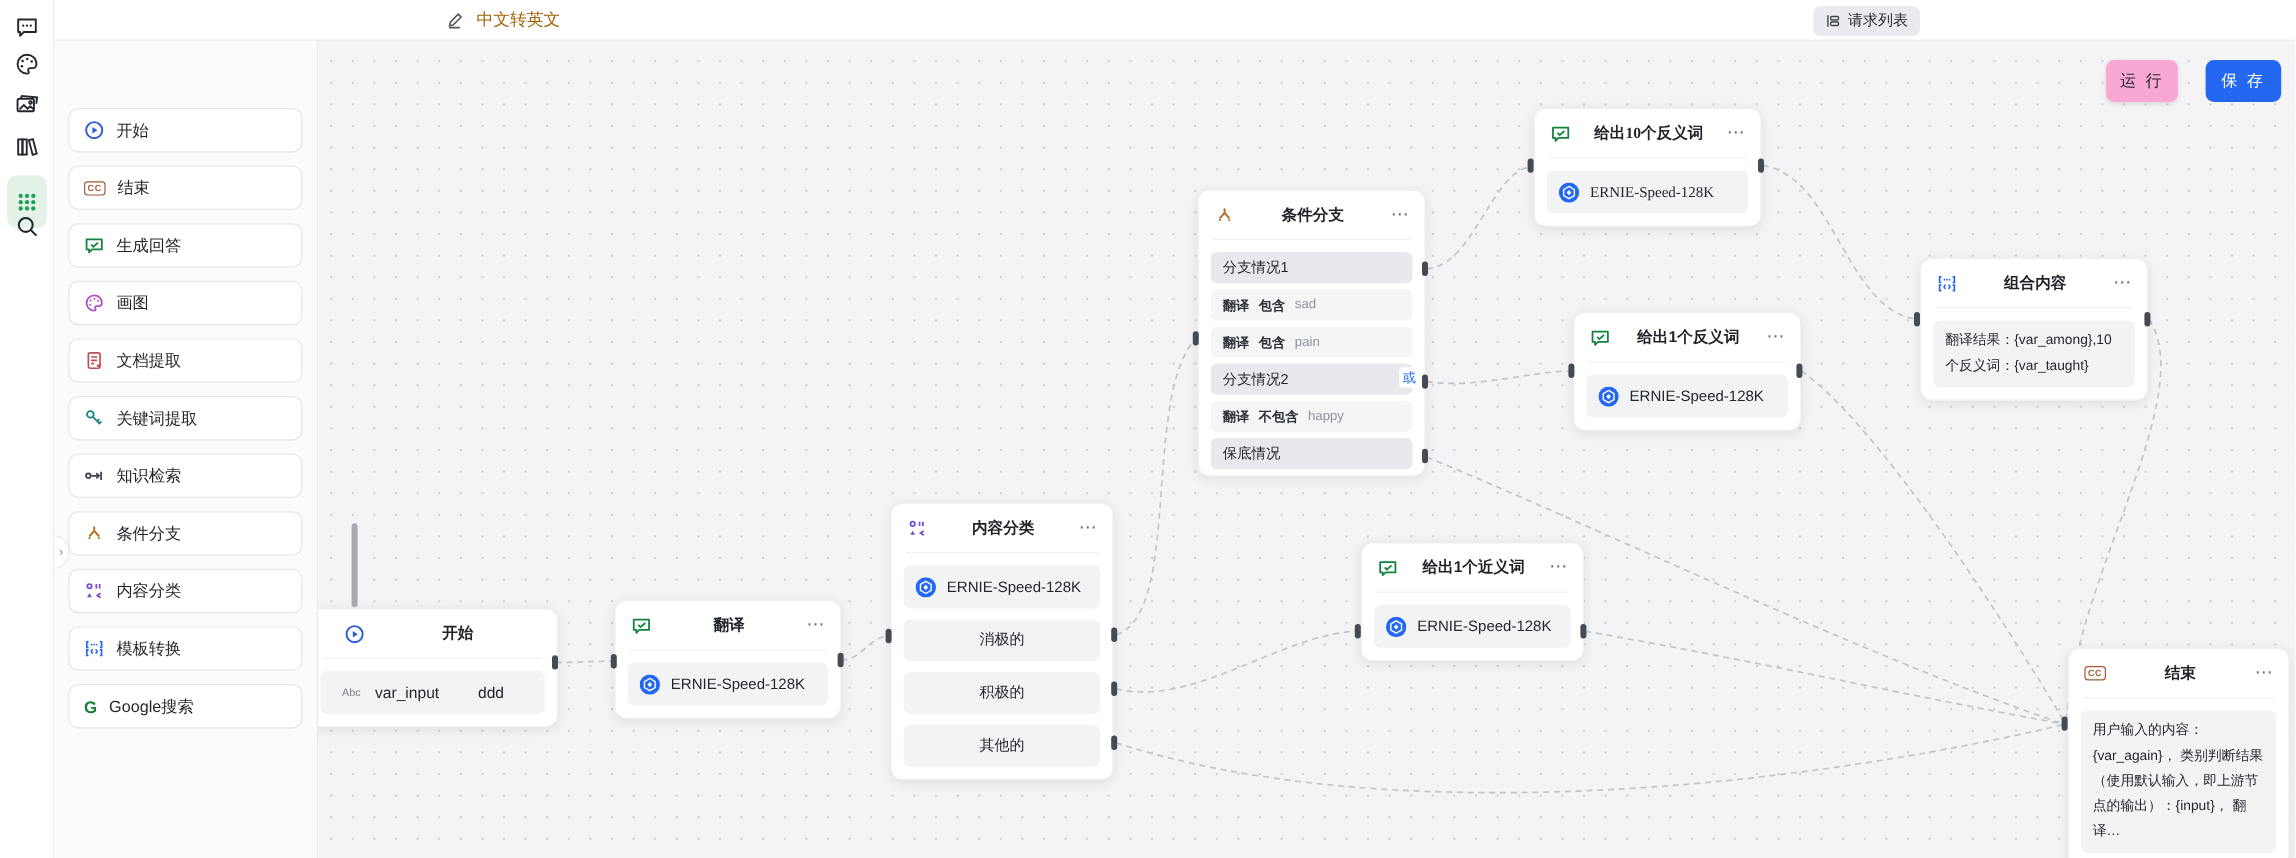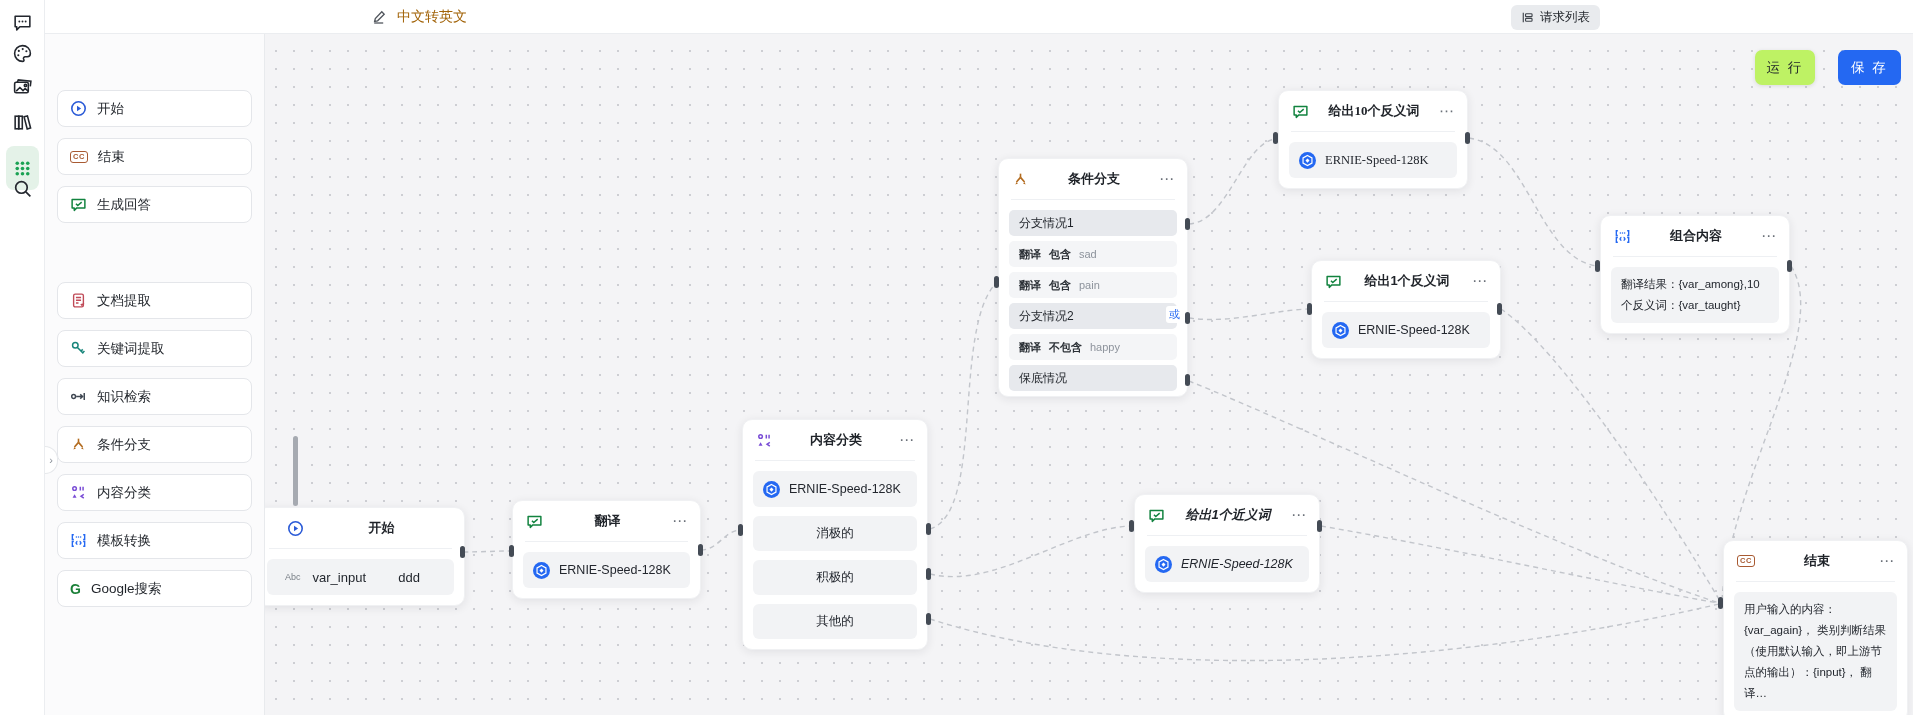--- a/index.html
+++ b/index.html
@@ -39,21 +39,21 @@
     border:1px solid #e6e8eb; border-left:none; border-radius:0 14px 14px 0; z-index:55; display:flex;
     align-items:center; justify-content:center; font-size:11px; color:#8a9099; cursor:pointer; }
 
   
   .canvas { position:absolute; left:45px; top:34px; right:0; bottom:0; background:#f4f4f6;
     background-image:radial-gradient(#cdced3 1.1px, transparent 1.3px); background-size:18px 18px;
     background-position:6px 8px; z-index:10; }
   .edges { position:absolute; left:0; top:0; width:1913px; height:715px; z-index:11; pointer-events:none; }
   .edges path { fill:none; stroke:#c2c5cb; stroke-width:1.4; stroke-dasharray:5 4; }
 
-  .run-btn { position:absolute; left:1755px; top:50px; width:60px; height:35px; background:#bef264; border-radius:7px;
+  .run-btn { position:absolute; left:1755px; top:50px; width:60px; height:35px; background:#f9a8d4; border-radius:7px;
     box-shadow:0 1px 4px rgba(31,35,41,.12); display:flex; align-items:center; justify-content:center;
     font-size:13.5px; color:#1f2329; letter-spacing:2px; cursor:pointer; z-index:25; }
   .save-btn { position:absolute; left:1838px; top:50px; width:63px; height:35px; background:#2468f2; border-radius:7px;
     display:flex; align-items:center; justify-content:center; font-size:13.5px; color:#fff; letter-spacing:2px;
     cursor:pointer; z-index:25; }
 
   .v-scroll { position:absolute; left:293px; top:436px; width:5px; height:70px; background:#a6aab1;
     border-radius:3px; z-index:26; cursor:pointer; }
 
   
@@ -252,21 +252,21 @@
         <svg viewBox="0 0 16 16">
             <circle cx="8" cy="8" r="8" fill="#2468f2"></circle>
             <path d="M8 3.2 L12.2 5.6 V10.4 L8 12.8 L3.8 10.4 V5.6 Z" fill="none" stroke="#fff" stroke-width="1.1"></path>
             <path d="M8 6 L9.9 8 L8 10 L6.1 8 Z" fill="#fff"></path>
           </svg>
         <span>ERNIE-Speed-128K</span>
       </div>
     </div>
   </div>
 
-  <div class="node" style="left:1134px; top:494px; width:186px;font-style:italic;">
+  <div class="node" style="left:1134px; top:452px; width:186px;">
     <div class="n-head">
       <svg viewBox="0 0 16 16" fill="none" stroke="#12833f" stroke-width="1.4">
           <path d="M2 3.2 h12 v8 h-7.6 l-2.4 2.3 v-2.3 H2 Z" stroke-linejoin="round"></path>
           <path d="M5.6 7.3 l1.7 1.7 L11 5.8"></path>
         </svg>
       <span class="n-title">给出1个近义词</span>
       <span class="n-menu">⋯</span>
     </div>
     <div class="n-hr"></div>
     <div class="n-body">
@@ -344,20 +344,30 @@
       <span class="cc-badge" style="color:#a85a32;">CC</span>
       <span>结束</span>
     </div>
     <div class="p-item" style="top:152px;">
       <svg viewBox="0 0 16 16" fill="none" stroke="#12833f" stroke-width="1.4">
           <path d="M2 3.2 h12 v8 h-7.6 l-2.4 2.3 v-2.3 H2 Z" stroke-linejoin="round"></path>
           <path d="M5.6 7.3 l1.7 1.7 L11 5.8"></path>
         </svg>
       <span>生成回答</span>
     </div>
+    <div class="p-item" style="top:200px;">
+      <svg viewBox="0 0 16 16" fill="none" stroke="#b14fc4" stroke-width="1.4">
+          <path d="M8 2 a6 6 0 1 0 0 12 c1.2 0 1.4-.9.9-1.7 c-.5-.9.1-1.9 1.2-1.9 h1.6 c1.3 0 2.3-1 2.3-2.4 C14 4.4 11.3 2 8 2 Z"></path>
+          <circle cx="5.2" cy="6" r=".8" fill="#b14fc4" stroke="none"></circle>
+          <circle cx="8.2" cy="4.6" r=".8" fill="#b14fc4" stroke="none"></circle>
+          <circle cx="11" cy="6.2" r=".8" fill="#b14fc4" stroke="none"></circle>
+          <circle cx="4.8" cy="9.4" r=".8" fill="#b14fc4" stroke="none"></circle>
+        </svg>
+      <span>画图</span>
+    </div>
     <div class="p-item" style="top:248px;">
       <svg viewBox="0 0 16 16" fill="none" stroke="#c04a57" stroke-width="1.3">
           <rect x="3.4" y="2" width="9.2" height="12" rx="1.5"></rect>
           <path d="M5.6 5.2 h4.8 M5.6 7.8 h4.8 M5.6 10.4 h2.4"></path>
           <path d="M10.2 11.4 l1 1 1.8-1.9"></path>
         </svg>
       <span>文档提取</span>
     </div>
     <div class="p-item" style="top:296px;">
       <svg viewBox="0 0 16 16" fill="none" stroke="#17857a" stroke-width="1.4">

